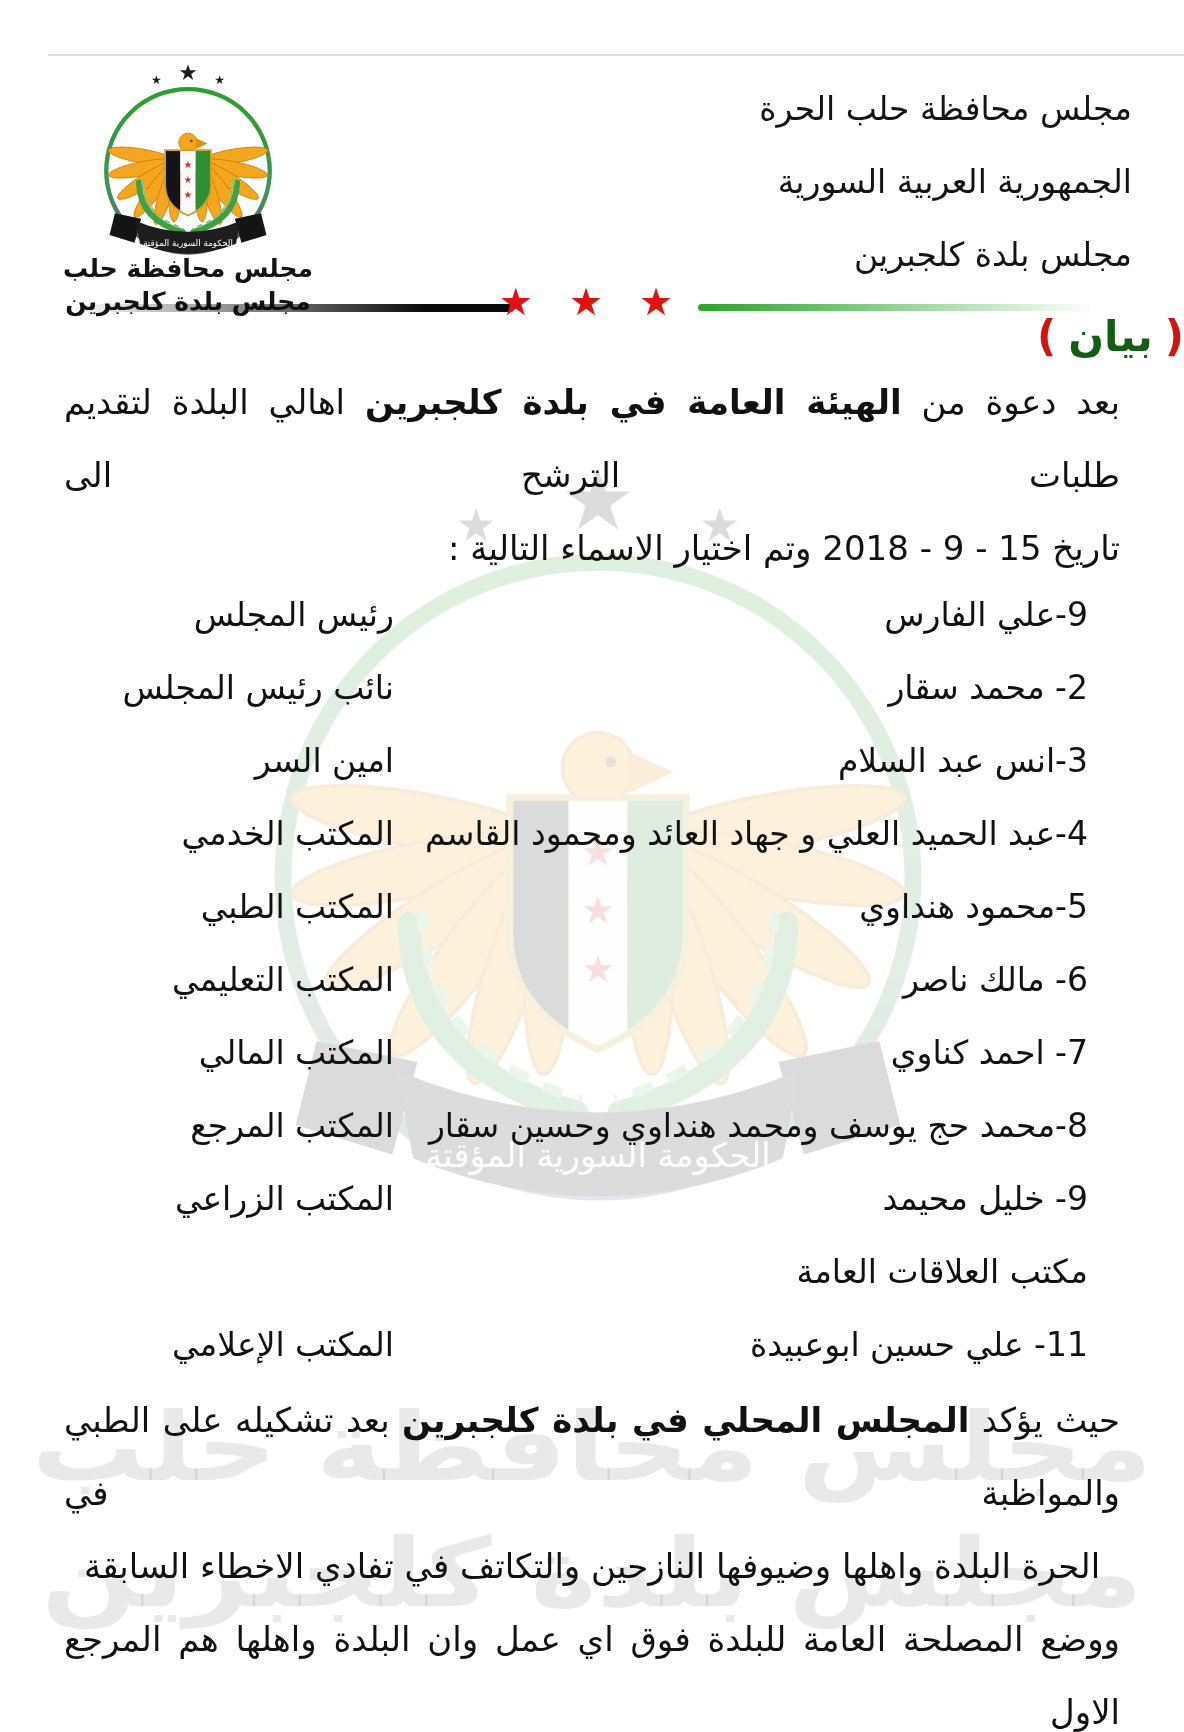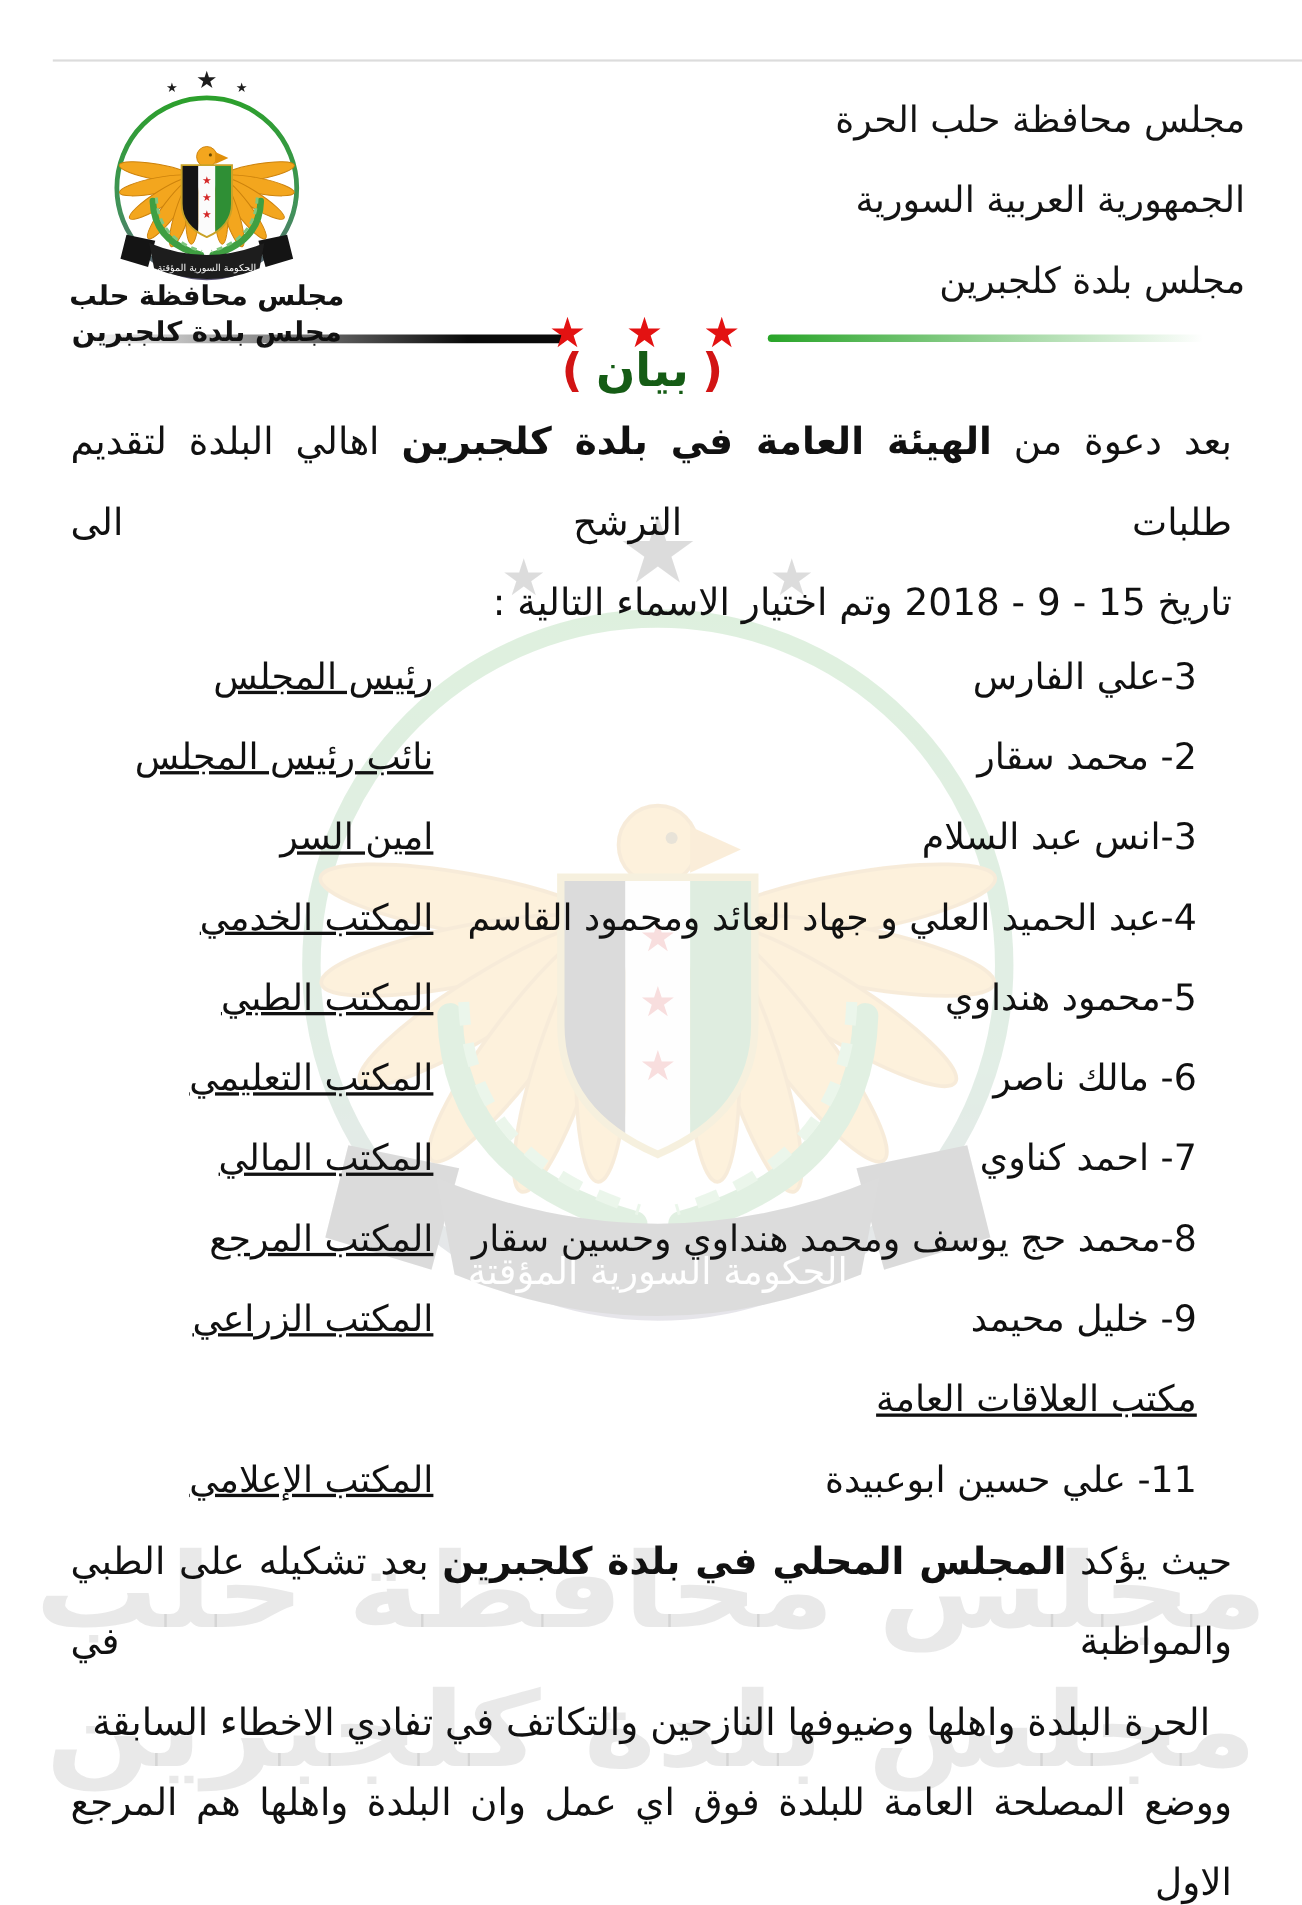--- a/index.html
+++ b/index.html
@@ -20,37 +20,37 @@
   }
 
   
   .divider { position:absolute; top:288px; left:0; right:0; height:48px; z-index:2; }
   .div-black { position:absolute; left:70px; width:444px; top:16px; height:8px; border-radius:4px;
                background:linear-gradient(to right, rgba(0,0,0,0), #0a0a0a 80%); }
   .div-green { position:absolute; left:698px; width:396px; top:16px; height:7px; border-radius:4px;
                background:linear-gradient(to right, #28a428, rgba(40,164,40,0)); }
   .div-stars { position:absolute; left:50%; transform:translateX(-50%); top:-8px;
                color:#e31212; font-size:38px; letter-spacing:12px; white-space:nowrap; }
-  .doc-title { position:absolute; top:312px; left:0; right:16px; text-align:center;
+  .doc-title { position:absolute; top:312px; left:0; right:0; text-align:right;
                font-size:42px; font-weight:bold; z-index:2; }
   .doc-title .paren { color:#d21414; }
   .doc-title .word  { color:#155c15; margin:0 12px; }
 
   
   .intro   { position:absolute; top:366px;  left:64px; right:64px; direction:rtl; font-size:34px; z-index:2; }
   .closing { position:absolute; top:1384px; left:64px; right:64px; direction:rtl; font-size:34px; z-index:2; }
   .line { line-height:73px; text-align:right; }
   .line.just { text-align:justify; text-align-last:justify; }
   .line.center { text-align:center; }
   .line b { font-weight:bold; }
 
   .list { position:absolute; top:578px; left:64px; right:96px; direction:rtl; font-size:33px; z-index:2; }
   .row  { display:flex; justify-content:space-between; align-items:baseline; height:73px; line-height:73px; }
   .member-name { flex:1; text-align:right; white-space:nowrap; }
-  .member-role { flex:none; width:330px; text-align:right; white-space:nowrap;text-decoration:underline; }
+  .member-role { flex:none; width:330px; text-align:right; white-space:nowrap; }
 
   
   .wm-emblem { position:absolute; left:178px; top:428px; opacity:0.15; z-index:0; }
   .wm-text {
     position:absolute; left:50%; white-space:nowrap; direction:rtl;
     font-weight:bold; font-size:95px; letter-spacing:6px;
     color:rgba(40,40,40,0.10); transform:translateX(-50%) scaleX(1.18); z-index:0;
   }
   .wm1 { top:1392px; }
   .wm2 { top:1518px; }
@@ -180,21 +180,21 @@
   <span class="paren">(</span><span class="word">بيان</span><span class="paren">)</span>
 </div>
 
 <div class="intro">
   <div class="line just"><span>بعد دعوة من </span><b>الهيئة العامة في بلدة كلجبرين</b><span> اهالي البلدة لتقديم طلبات الترشح الى</span></div>
   <div class="line">تاريخ 15 - 9 - 2018 وتم اختيار الاسماء التالية :</div>
 </div>
 
 <div class="list">
   <div class="row">
-      <span class="member-name">3-علي الفارس</span>
+      <span class="member-name">9-علي الفارس</span>
       <span class="member-role">رئيس المجلس</span>
     </div>
   <div class="row">
       <span class="member-name">2- محمد سقار</span>
       <span class="member-role">نائب رئيس المجلس</span>
     </div>
   <div class="row">
       <span class="member-name">3-انس عبد السلام</span>
       <span class="member-role">امين السر</span>
     </div>

